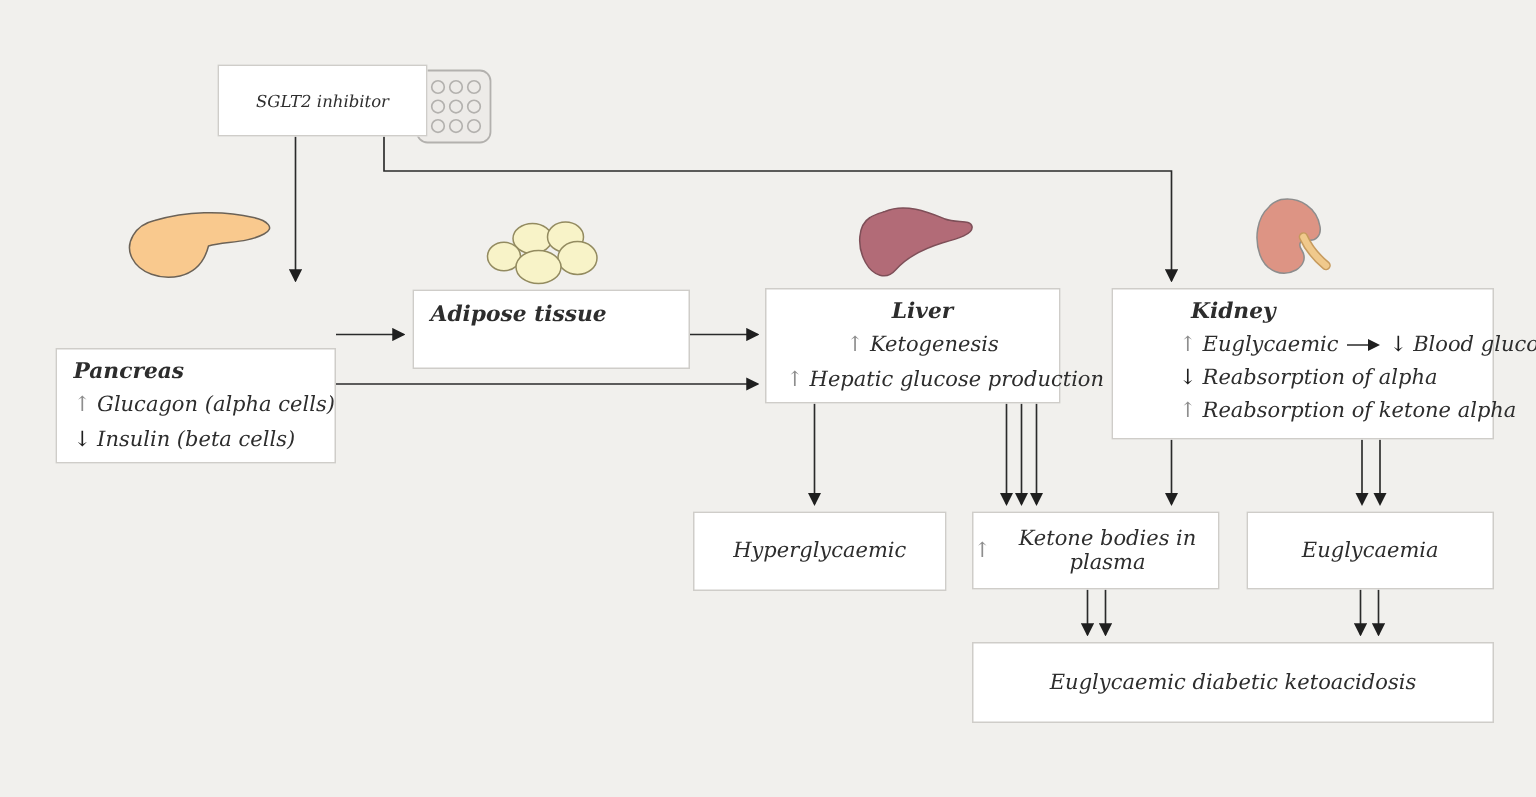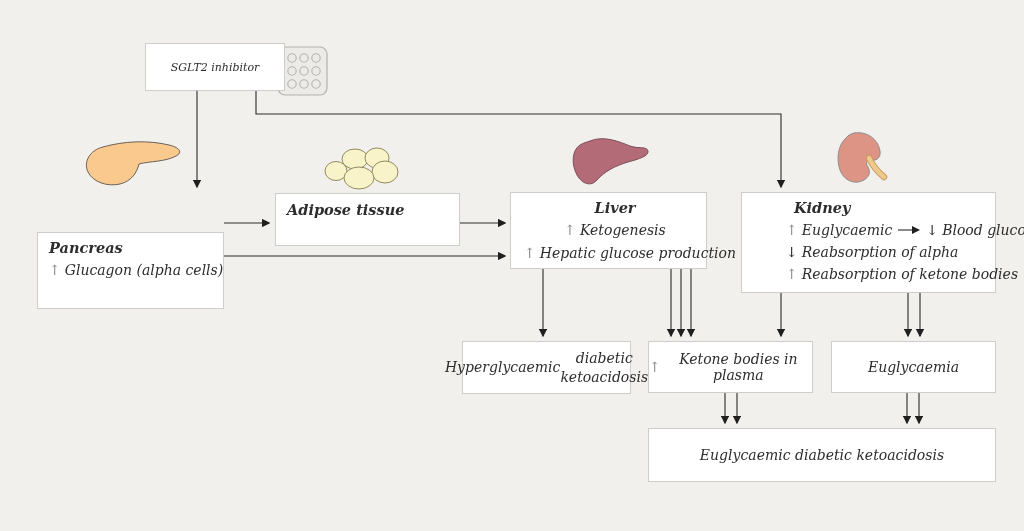--- a/index.html
+++ b/index.html
@@ -102,20 +102,23 @@
 
   <div class="node n-sglt2 center">
     <span>SGLT2 inhibitor</span>
   </div>
 
   <div class="node n-pancreas">
     <span class="title">Pancreas</span>
     <span class="row">
       <span class="au">↑</span><span>Glucagon (alpha cells)</span>
     </span>
+    <span class="row">
+      <span class="ad">↓</span><span>Insulin (beta cells)</span>
+    </span>
   </div>
 
   <div class="node n-adipose">
     <span class="title">Adipose tissue</span>
   </div>
 
   <div class="node n-liver">
     <span class="title">Liver</span>
     <span class="row">
       <span class="au">↑</span><span>Ketogenesis</span>
@@ -134,27 +137,26 @@
         <path d="M0,5 H14" stroke="#2a2a2a" stroke-width="1.1" fill="none"></path>
         <path d="M14,1 L22,5 L14,9 Z" fill="#1f1f1f"></path>
       </svg>
       <span class="ad">↓</span>
         <span>Blood glucose</span>
     </span>
     <span class="row">
       <span class="ad">↓</span><span>Reabsorption of alpha</span>
     </span>
     <span class="row">
-      <span class="au">↑</span><span>Reabsorption of ketone bodies</span>
+      <span class="au">↑</span><span>Reabsorption of ketone alpha</span>
     </span>
   </div>
 
   <div class="node n-hyper center">
     <span>Hyperglycaemic</span>
-    <span>diabetic ketoacidosis</span>
   </div>
 
   <div class="node n-ketone center">
     <span class="au">↑</span>
       <span>Ketone bodies in plasma</span>
   </div>
 
   <div class="node n-eugly center">
     <span>Euglycaemia</span>
   </div>

